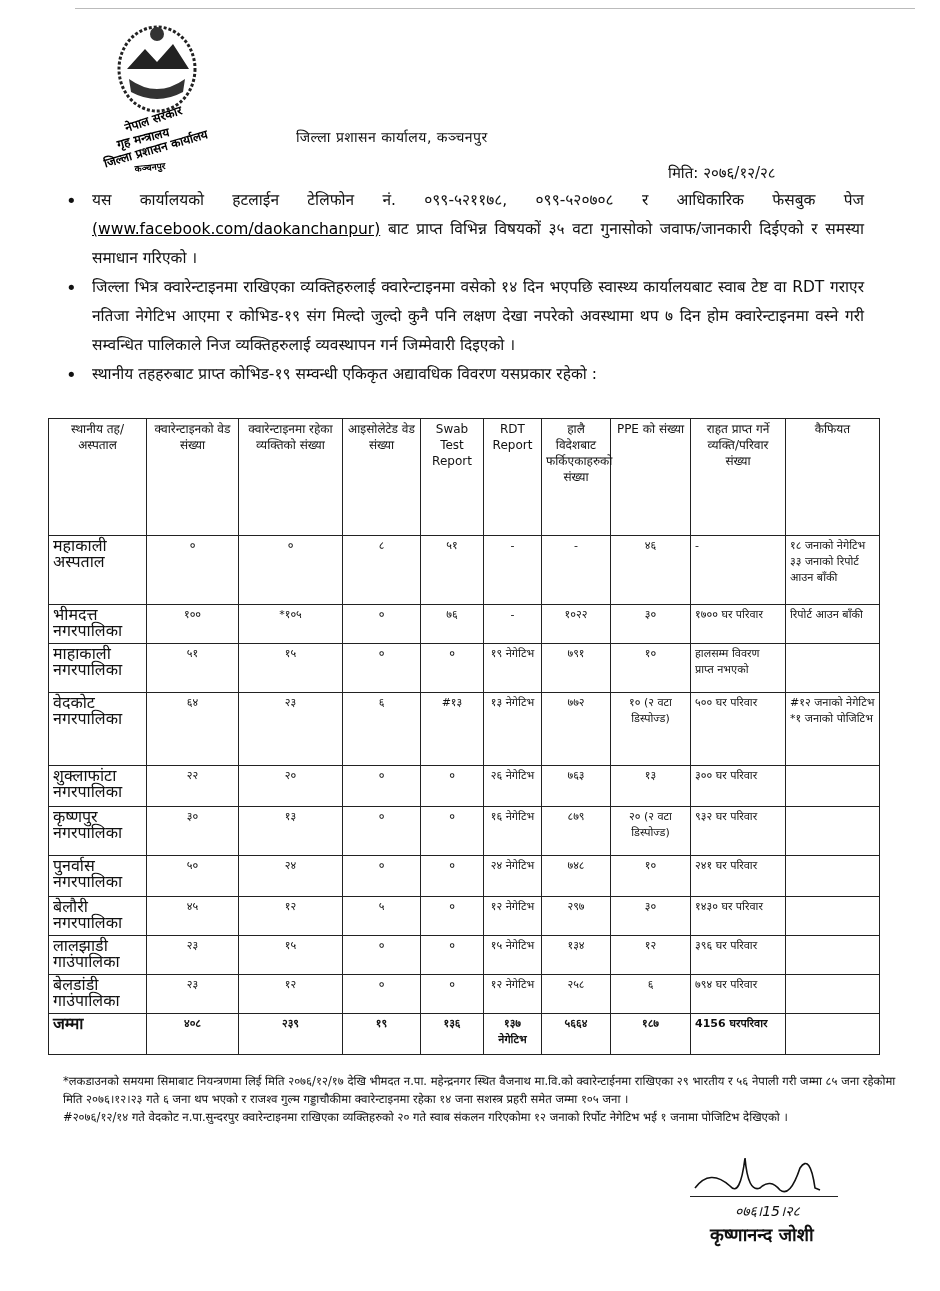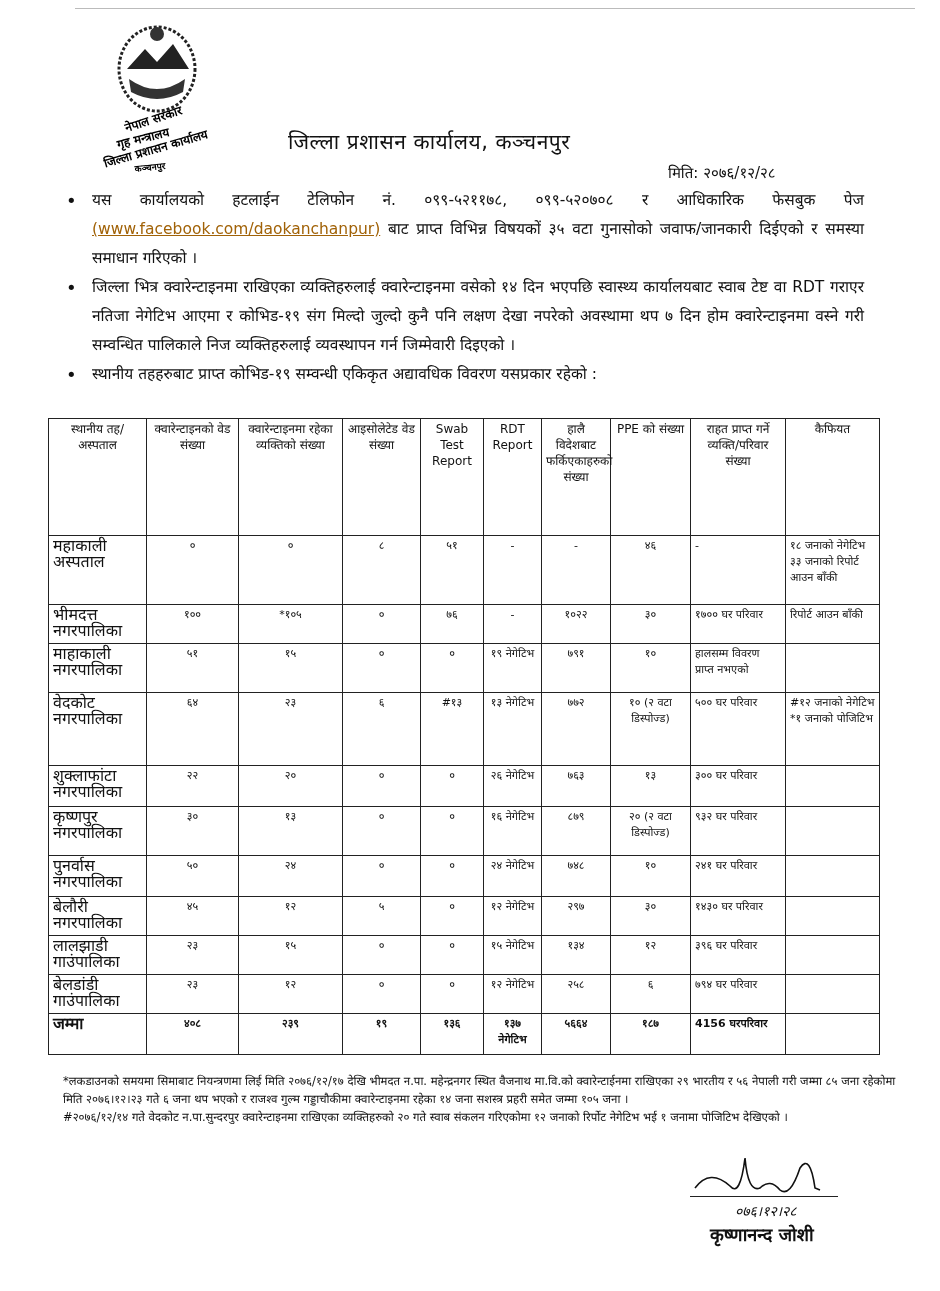--- a/index.html
+++ b/index.html
@@ -6,27 +6,27 @@
   body {
     width: 940px; height: 1291px; position: relative; overflow: hidden;
     font-family: "DejaVu Sans", "Liberation Sans", sans-serif;
     color: #111;
   }
   .top-rule { position: absolute; top: 8px; left: 75px; width: 840px; height: 1px; background: #bbb; }
   .emblem {
     position: absolute; left: 85px; top: 14px; width: 150px; height: 160px;
   }
   .office-title {
-    position: absolute; left: 288px; top: 127px; font-size: 21px; font-weight: normal; letter-spacing: 0.5px;
+    position: absolute; left: 296px; top: 127px; font-size: 14px; font-weight: normal; letter-spacing: 0.5px;
   }
   .date-line { position: absolute; left: 668px; top: 162px; font-size: 15px; }
   .bullets { position: absolute; left: 64px; top: 186px; width: 800px; font-size: 15.5px; line-height: 29px; }
   .bullet { position: relative; padding-left: 28px; text-align: justify; margin: 0 0 0 0; }
   .bullet::before { content: "•"; position: absolute; left: 2px; top: 0; font-size: 18px; }
-  .bullet a { color: #a16207; text-decoration: underline; }
+  .bullet a { color: #000000; text-decoration: underline; }
   table.report {
     position: absolute; left: 48px; top: 418px; width: 831px; border-collapse: collapse;
     font-size: 11px; line-height: 16px; table-layout: fixed;
   }
   table.report th, table.report td { border: 1.3px solid #222; vertical-align: top; padding: 2px 4px; }
   table.report th { font-weight: normal; text-align: center; height: 112px; font-size: 12px; }
   table.report td.name { text-align: left; font-size: 16px; }
   table.report td.num { text-align: center; }
   table.report td.relief, table.report td.remark { text-align: left; }
   table.report tr.total td { font-weight: bold; }
@@ -241,15 +241,15 @@
   <p>*लकडाउनको समयमा सिमाबाट नियन्त्रणमा लिई मिति २०७६/१२/१७ देखि भीमदत न.पा. महेन्द्रनगर स्थित वैजनाथ मा.वि.को क्वारेन्टाईनमा राखिएका २९ भारतीय र ५६ नेपाली गरी जम्मा ८५ जना रहेकोमा मिति २०७६।१२।२३ गते ६ जना थप भएको र राजश्व गुल्म गड्डाचौकीमा क्वारेन्टाइनमा रहेका १४ जना सशस्त्र प्रहरी समेत जम्मा १०५ जना ।</p>
   <p>#२०७६/१२/१४ गते वेदकोट न.पा.सुन्दरपुर क्वारेन्टाइनमा राखिएका व्यक्तिहरुको २० गते स्वाब संकलन गरिएकोमा १२ जनाको रिर्पोट नेगेटिभ भई १ जनामा पोजिटिभ देखिएको ।</p>
 </div>
 
 <div class="signature">
   <svg width="140" height="60" viewBox="0 0 140 60">
     <path d="M5 40 Q20 20 40 38 Q50 50 55 10 Q58 45 70 40 Q80 30 90 42 Q100 50 110 20 Q120 5 125 40 L130 42" fill="none" stroke="#111" stroke-width="1.6"></path>
   </svg>
 </div>
 <div class="sig-rule"></div>
-<div class="sign-date">०७६।१२।२८</div>
+<div class="sign-date">०७६।15।२८</div>
 <div class="signer-name">कृष्णानन्द जोशी</div>
 <div class="signer-title">प्रशासकिय अधिकृत</div>
 
 </body></html>

